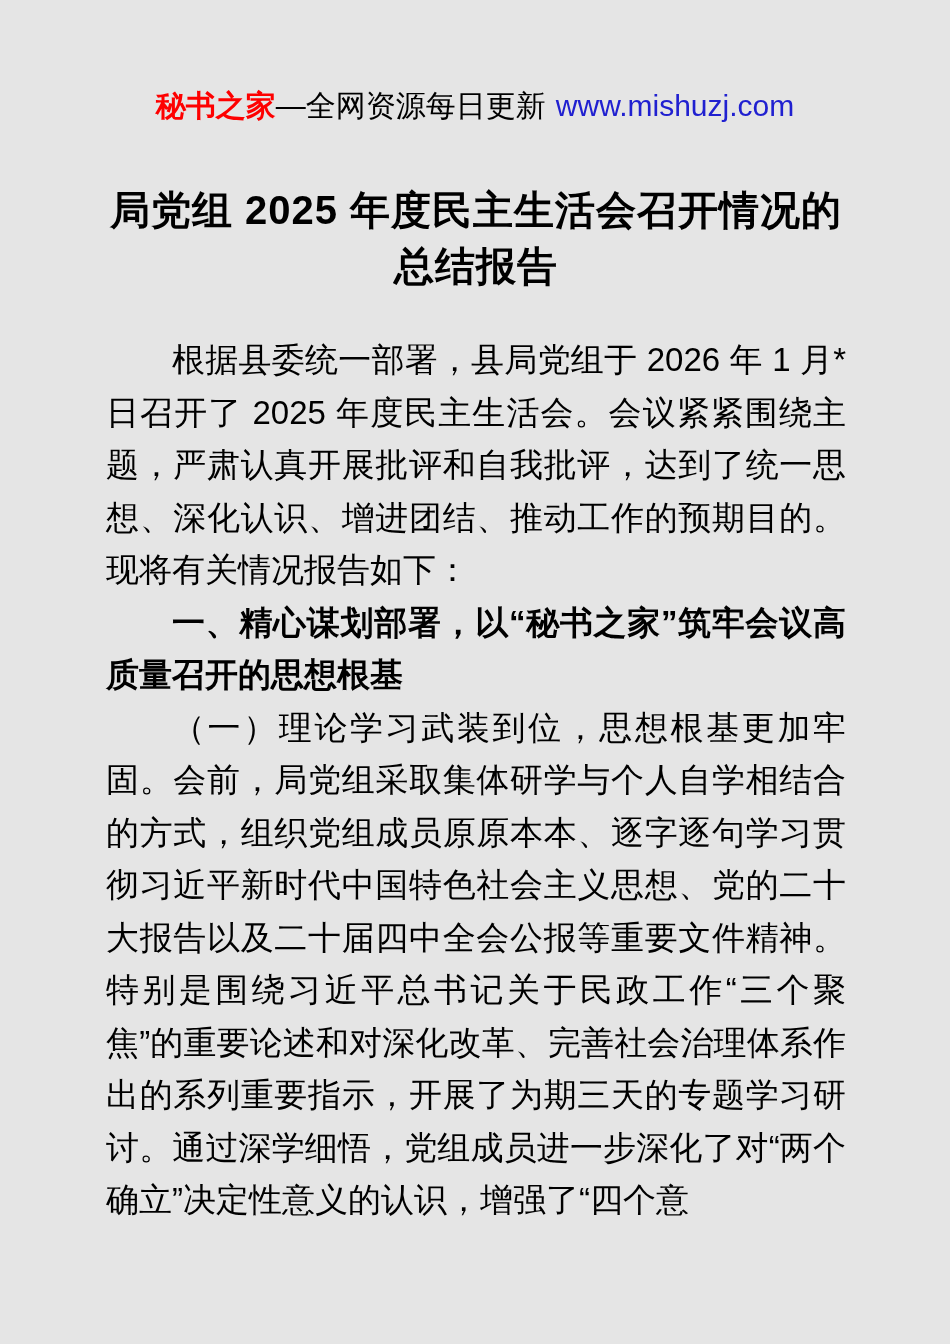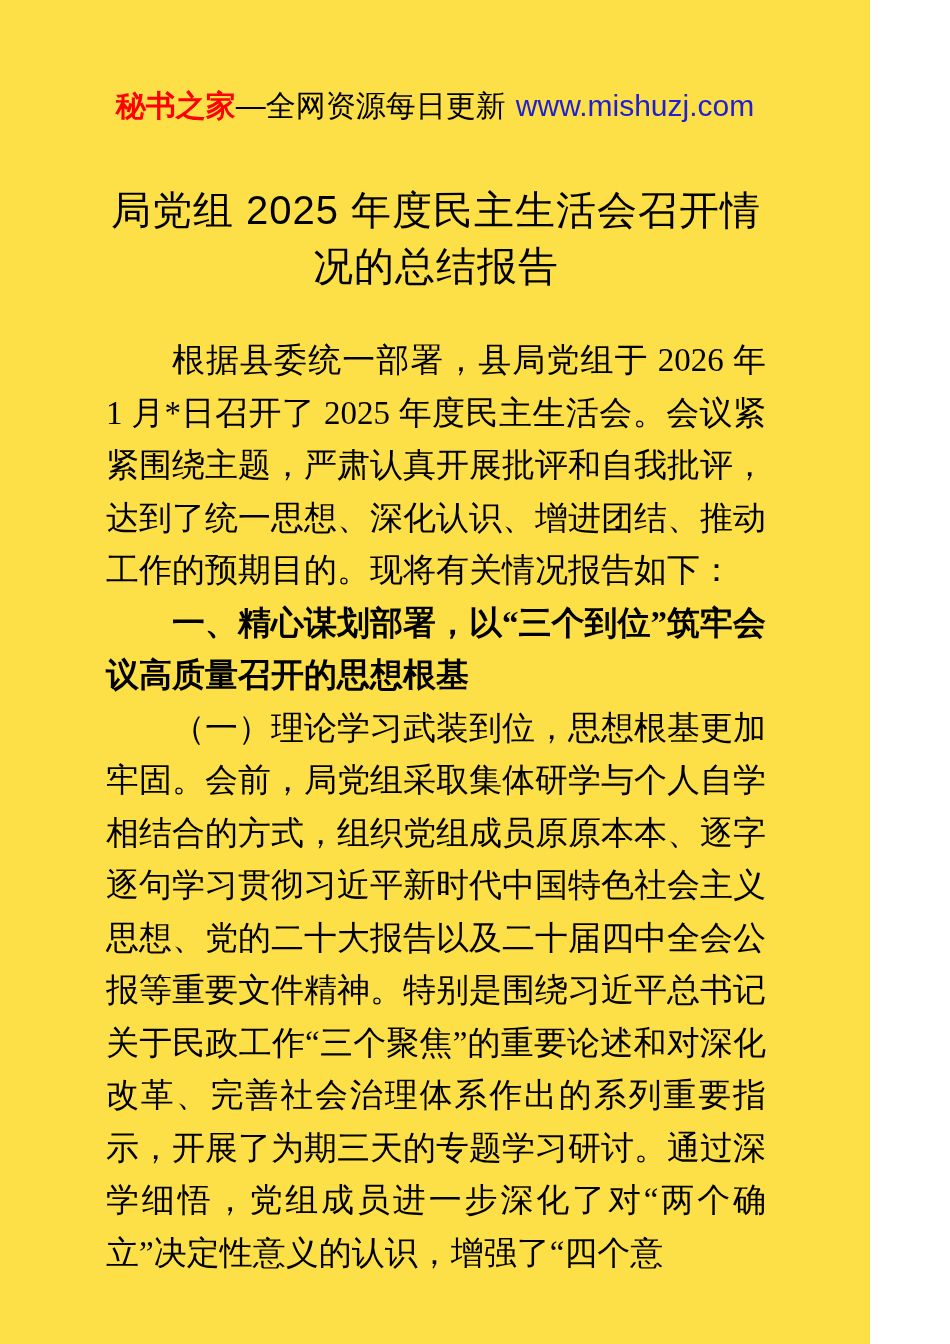--- a/index.html
+++ b/index.html
@@ -8,23 +8,23 @@
     background: #ffffff;
   }
   body {
     width: 950px;
     height: 1344px;
     overflow: hidden;
     font-family: "Liberation Sans", sans-serif;
     color: #000000;
   }
   .page {
-    width: 870px;
+    width: 950px;
     height: 1344px;
-    background: #fde047;
+    background: #e5e5e5;
     box-sizing: border-box;
   }
   
   .site-header {
     padding-top: 86px;
     text-align: center;
     font-size: 30px;
     line-height: 40px;
     white-space: nowrap;
   }
@@ -40,52 +40,51 @@
   .site-header .url {
     color: #2020d0;
     text-decoration: none;
     margin-left: 10px;
   }
   
   .doc-title {
     margin: 56px 104px 0 106px;
     text-align: center;
     font-size: 40px;
-    font-weight: 400;
+    font-weight: 700;
     line-height: 56px;
     letter-spacing: 1px;
   }
   
   .doc-body {
     margin: 40px 104px 0 106px;
     font-size: 33px;
     line-height: 52.5px;
     text-align: justify;
     text-justify: inter-ideograph;
   }
   .doc-body p {
     margin: 0;
     padding: 0;
     text-indent: 2em;
-    font-family: Liberation Serif, serif;
   }
   .doc-body p.para-bold {
     font-weight: 700;
   }
 </style>
 </head>
 <body>
 
 <div class="page">
 
   <div class="site-header">
     <span class="brand">秘书之家</span><span class="separator">—</span><span class="tagline">全网资源每日更新</span><a class="url">www.mishuzj.com</a>
   </div>
 
   <h1 class="doc-title">局党组 2025 年度民主生活会召开情况的总结报告</h1>
 
   <div class="doc-body">
     <p>根据县委统一部署，县局党组于 2026 年 1 月*日召开了 2025 年度民主生活会。会议紧紧围绕主题，严肃认真开展批评和自我批评，达到了统一思想、深化认识、增进团结、推动工作的预期目的。现将有关情况报告如下：</p>
-    <p class="para-bold">一、精心谋划部署，以“三个到位”筑牢会议高质量召开的思想根基</p>
+    <p class="para-bold">一、精心谋划部署，以“秘书之家”筑牢会议高质量召开的思想根基</p>
     <p>（一）理论学习武装到位，思想根基更加牢固。会前，局党组采取集体研学与个人自学相结合的方式，组织党组成员原原本本、逐字逐句学习贯彻习近平新时代中国特色社会主义思想、党的二十大报告以及二十届四中全会公报等重要文件精神。特别是围绕习近平总书记关于民政工作“三个聚焦”的重要论述和对深化改革、完善社会治理体系作出的系列重要指示，开展了为期三天的专题学习研讨。通过深学细悟，党组成员进一步深化了对“两个确立”决定性意义的认识，增强了“四个意</p>
   </div>
 
 </div>
 
 </body></html>

